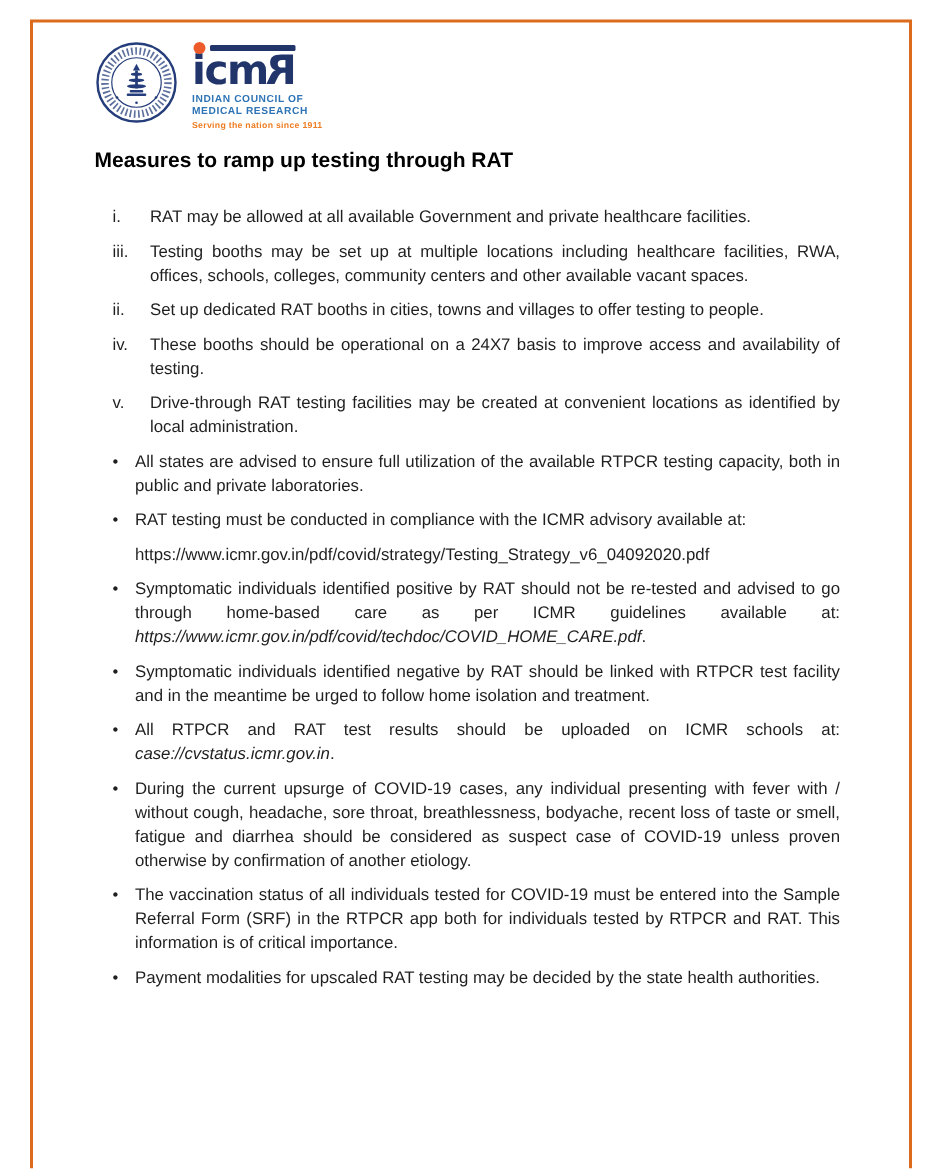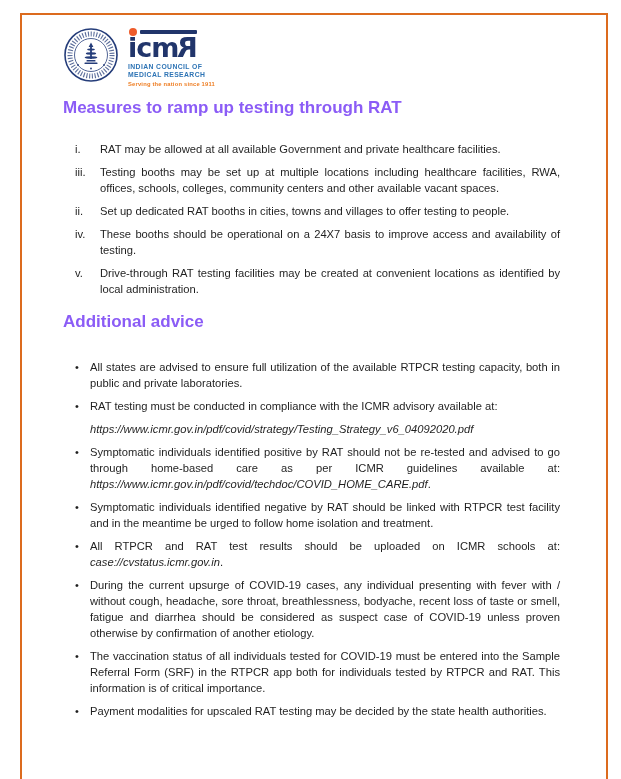--- a/index.html
+++ b/index.html
@@ -42,21 +42,21 @@
   .org-lines{
     margin-top:2px;font-size:6.8px;font-weight:bold;color:#2E74B5;
     letter-spacing:0.4px;line-height:8px;
   }
   .tagline{
     margin-top:2px;font-size:5.8px;font-weight:bold;color:#EE7D22;
     letter-spacing:0.2px;
   }
   
   .h-blue{
-    font-size:17px;font-weight:bold;color:#8b5cf6;
+    font-size:14px;font-weight:bold;color:#000000;
     margin:0;
   }
   .h1{margin-top:11px;margin-bottom:23px;}
   .h2{margin-top:15px;margin-bottom:27px;}
   
   .body-text{font-size:11.2px;line-height:16px;}
   .roman-item{
     display:flex;margin-bottom:7px;
   }
   .roman-marker{
@@ -66,21 +66,21 @@
     flex:1;text-align:justify;
   }
   .bullet-item{
     display:flex;margin-bottom:7px;
   }
   .bullet-marker{
     flex:0 0 27px;padding-left:12px;box-sizing:border-box;
     font-size:11px;
   }
   .url{font-style:italic;}
-  .url-block{font-style:italic;margin-top:7px;}
+  .url-block{margin-top:7px;}
 </style>
 </head>
 <body>
 
 <div class="page">
   <div class="frame"></div>
 
   <div class="content">
 
     <div class="logo-row">
@@ -131,21 +131,20 @@
       <div class="roman-item">
         <span class="roman-marker">iv.</span>
         <span class="item-text">These booths should be operational on a 24X7 basis to improve access and availability of testing.</span>
       </div>
       <div class="roman-item">
         <span class="roman-marker">v.</span>
         <span class="item-text">Drive-through RAT testing facilities may be created at convenient locations as identified by local administration.</span>
       </div>
     </div>
 
-    <h1 class="h-blue h2">Additional advice</h1>
 
     <div class="body-text">
       <div class="bullet-item">
         <span class="bullet-marker">•</span>
         <span class="item-text">All states are advised to ensure full utilization of the available RTPCR testing capacity, both in public and private laboratories.</span>
       </div>
 
       <div class="bullet-item">
         <span class="bullet-marker">•</span>
         <span class="item-text">

